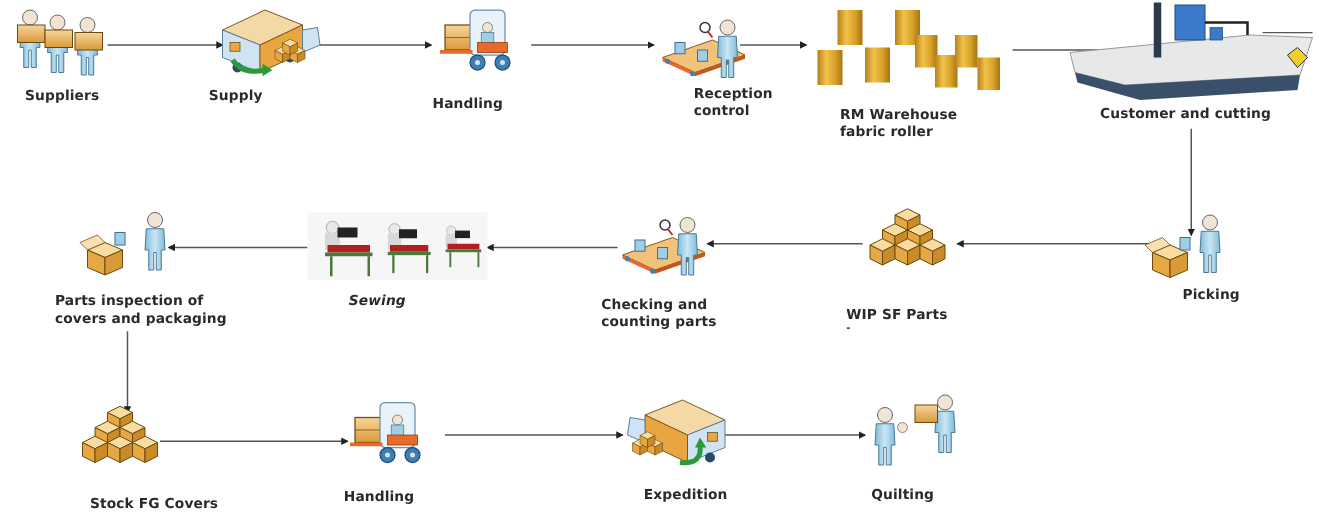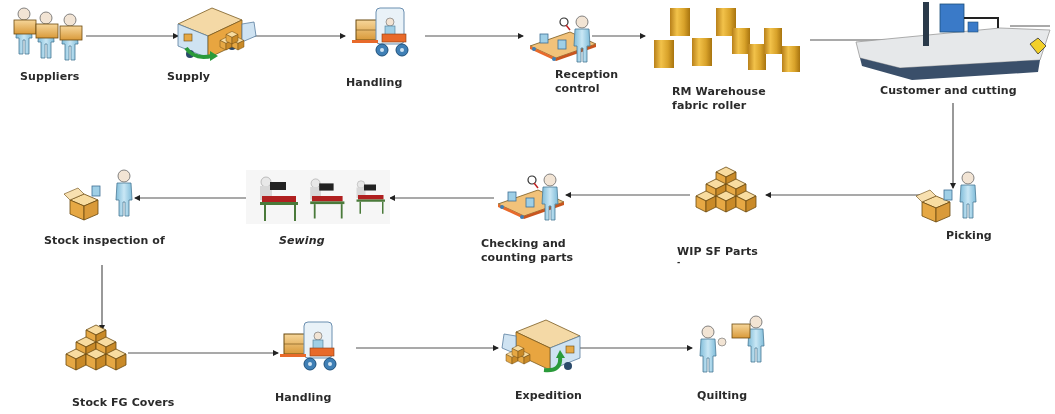--- a/index.html
+++ b/index.html
@@ -260,19 +260,20 @@
 <div class="node-label" style="left:677px;top:245px;text-align:left;">
   <div>WIP SF  Parts</div>
   <div style="font-size:8px;line-height:8px;">-</div>
 </div>
 <div class="node-label" style="left:481px;top:237px;">
   <div>Checking and</div>
   <div>counting parts</div>
 </div>
 <div class="node-label" style="left:279px;top:234px;font-style:italic;">Sewing</div>
 <div class="node-label" style="left:44px;top:234px;">
-  <div>Stock inspection of</div>
+  <div>Parts inspection of</div>
+  <div>covers and packaging</div>
 </div>
 
 <div class="node-label" style="left:72px;top:396px;">Stock FG Covers</div>
 <div class="node-label" style="left:275px;top:391px;">Handling</div>
 <div class="node-label" style="left:515px;top:389px;text-align:right;">Expedition</div>
 <div class="node-label" style="left:697px;top:389px;">Quilting</div>
 
 </body></html>

